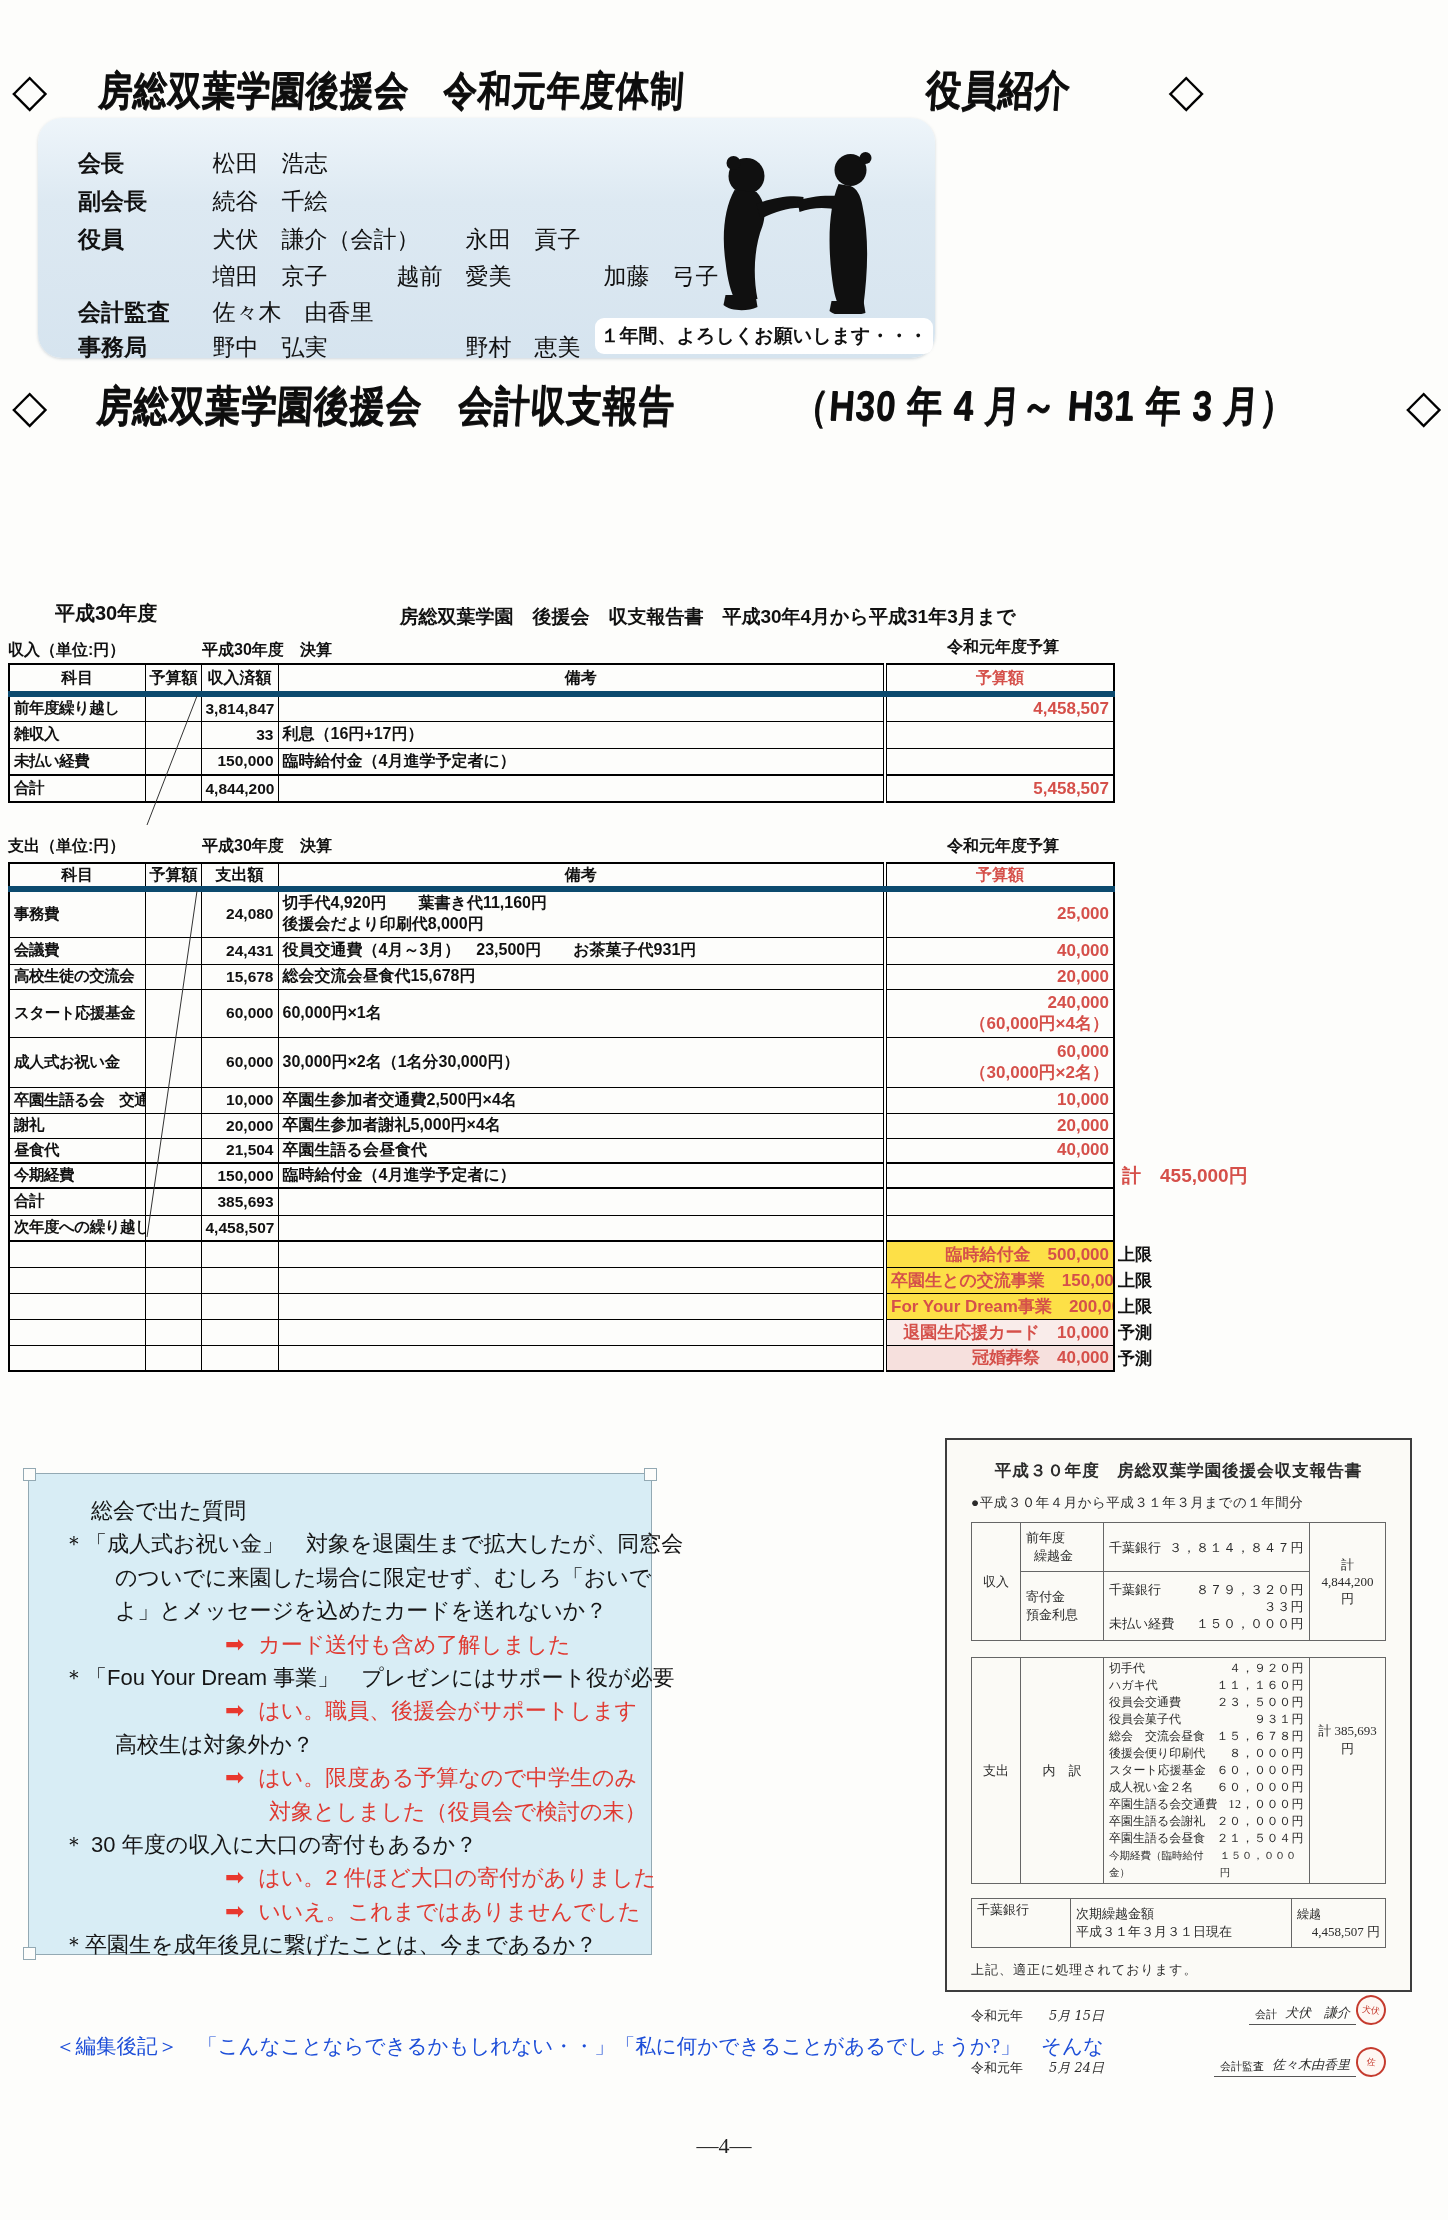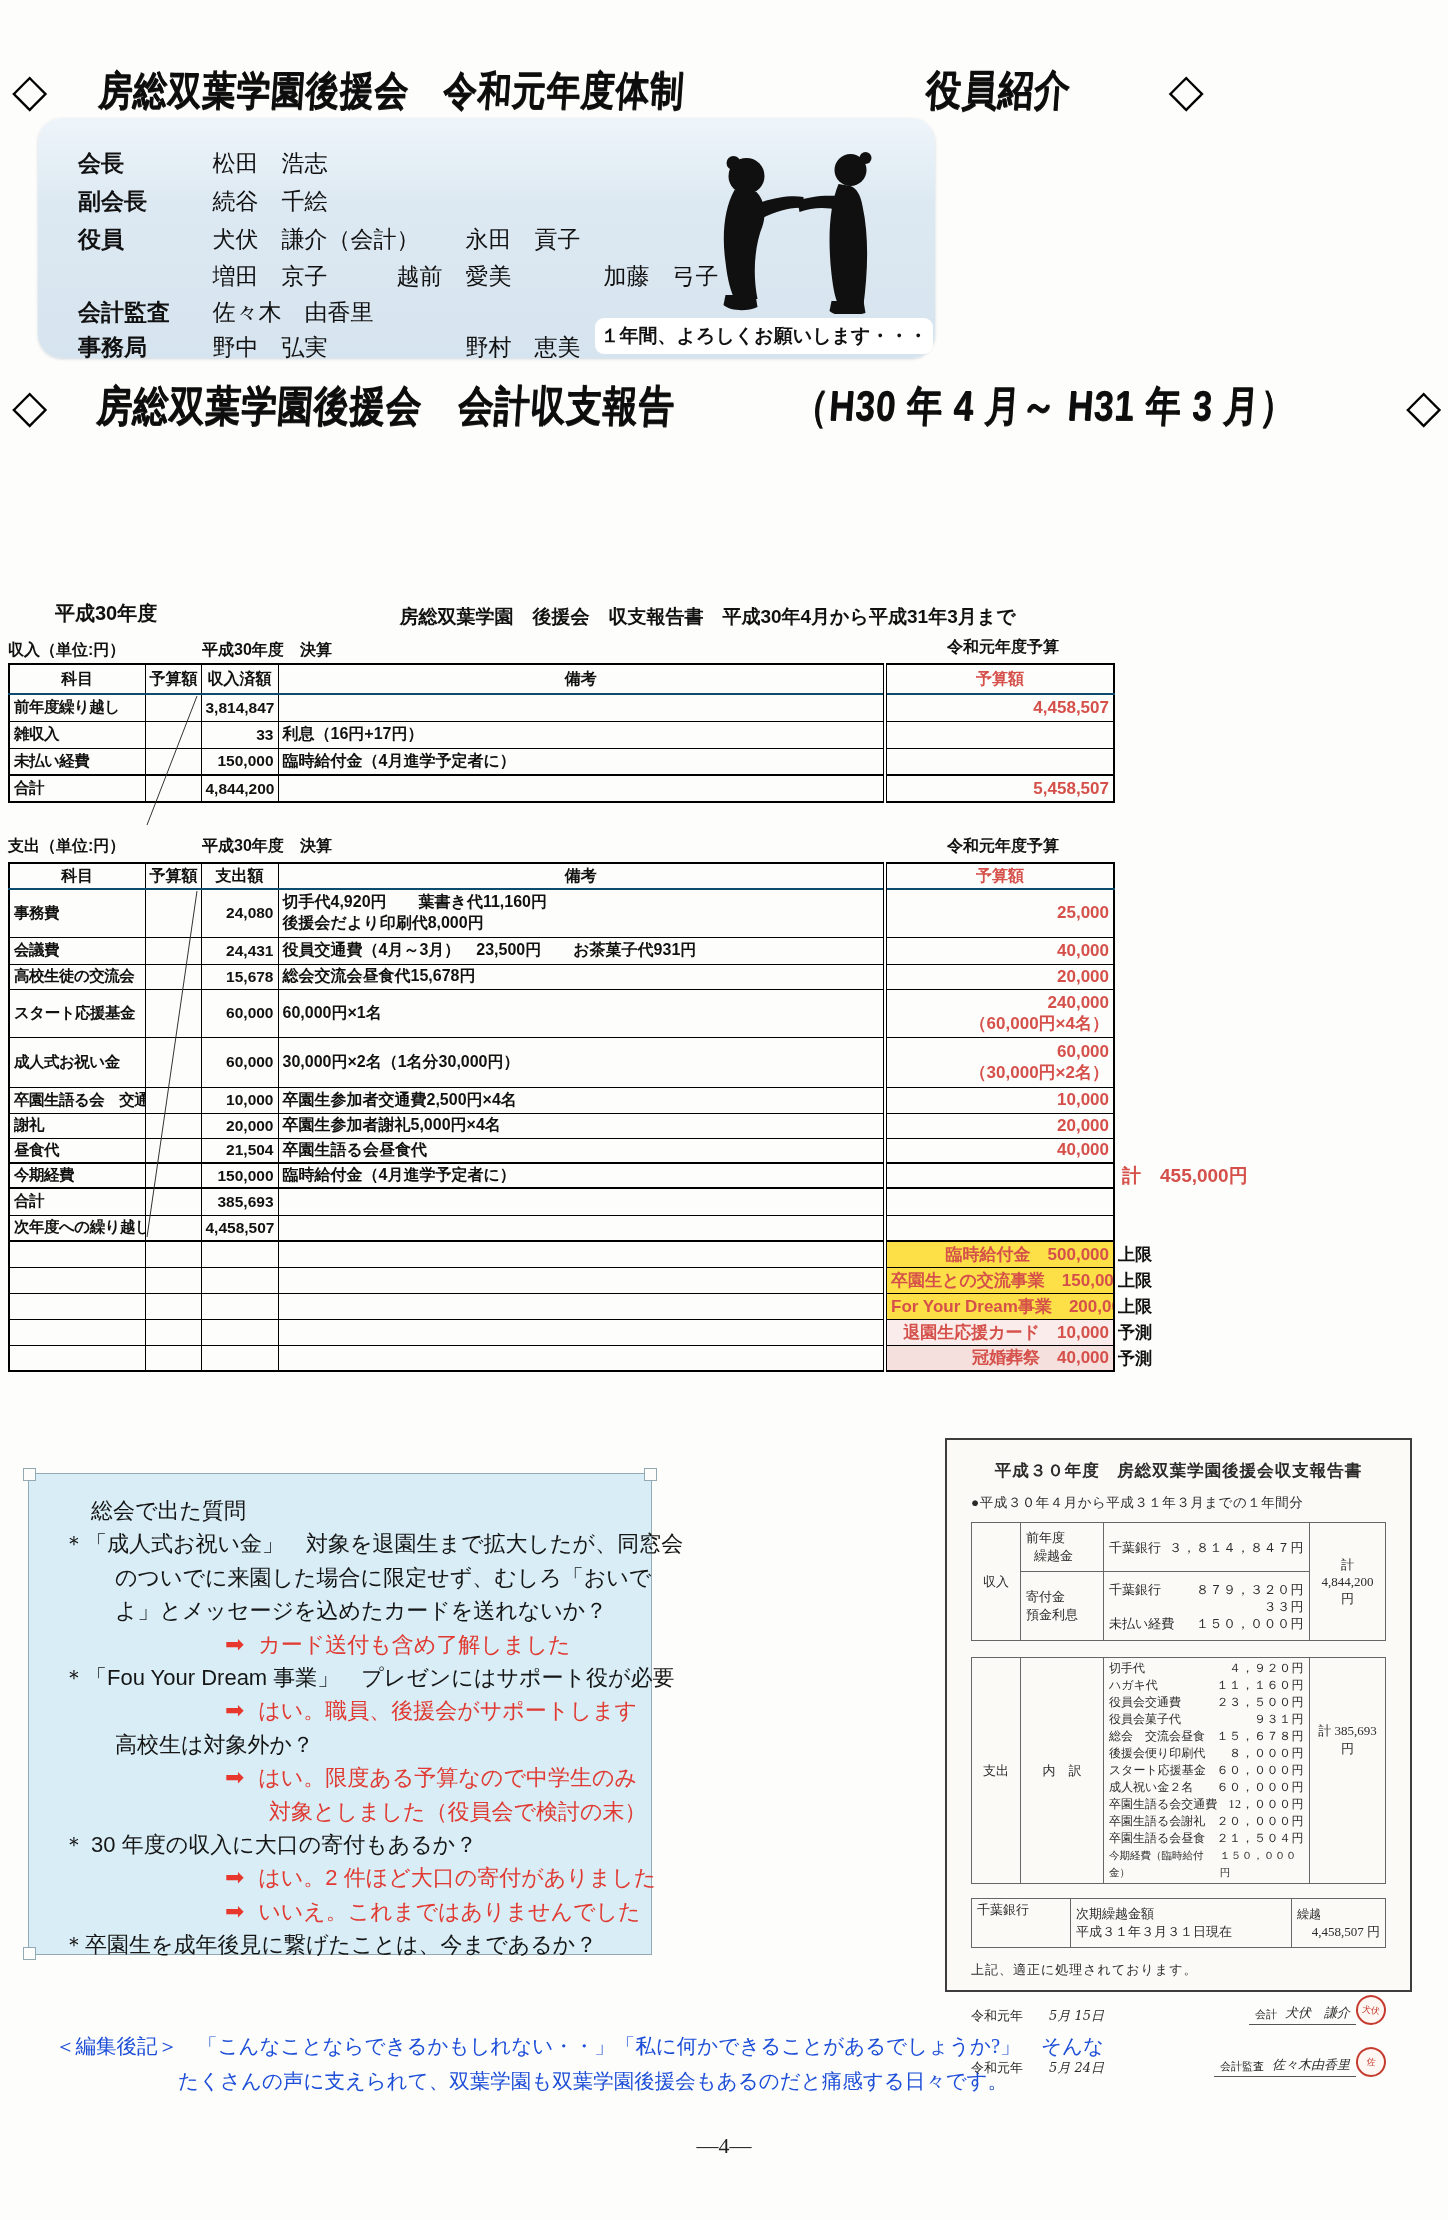--- a/index.html
+++ b/index.html
@@ -23,21 +23,21 @@
   #greeting-box{position:absolute;left:557px;top:200px;width:338px;height:36px;background:#fff;
     border-radius:9px;display:flex;align-items:center;justify-content:center;
     font-size:19px;font-weight:600;}
   #silhouette{position:absolute;left:650px;top:16px;}
 
   
   .acc-label{position:absolute;font-weight:700;white-space:nowrap;}
   .fin-wrap{position:absolute;}
   table.fin{border-collapse:collapse;table-layout:fixed;width:1105px;border:2px solid #000;}
   table.fin td{border:1px solid #000;padding:0 4px;overflow:hidden;white-space:nowrap;vertical-align:middle;}
-  table.fin tr.hd td{text-align:center;font-weight:700;font-size:16px;border-bottom:2px solid #0c4a6e;}
+  table.fin tr.hd td{text-align:center;font-weight:700;font-size:16px;border-bottom:6px solid #0c4a6e;}
   td.sub{font-size:15.5px;font-weight:700;letter-spacing:-0.5px;}
   td.sub-ind{padding-left:120px;}
   td.num{text-align:right;font-weight:700;font-size:15.5px;}
   td.rem{font-size:16px;font-weight:600;}
   td.redcell{border-left:4px double #000 !important;color:#d5504a;font-weight:700;font-size:17px;text-align:right;}
   tr.hd td.redcell{text-align:center;color:#d5504a;}
   td.redcell div{line-height:1.25;}
   tr.t2 td{border-top:2px solid #000;}
   td.hl-y{background:#fde047;}
   td.hl-p1{background:#f9ecea;}
@@ -528,18 +528,15 @@
         <span class="hand">佐々木由香里</span>
       </span>
       <span class="stamp">佐</span>
     </div>
   </div>
 
   <div class="footer-line" style="left:55px;top:2032px;">
     <span>＜編集後記＞</span>
     <span style="margin-left:14px;">「こんなことならできるかもしれない・・」「私に何かできることがあるでしょうか?」　そんな</span>
   </div>
-  <div class="footer-line" style="left:178px;top:2067px;">
-    <span>たくさんの声に支えられて、双葉学園も双葉学園後援会もあるのだと痛感する日々です。</span>
-  </div>
   <div id="page-number">―4―</div>
 
 </div>
 
 </body></html>

